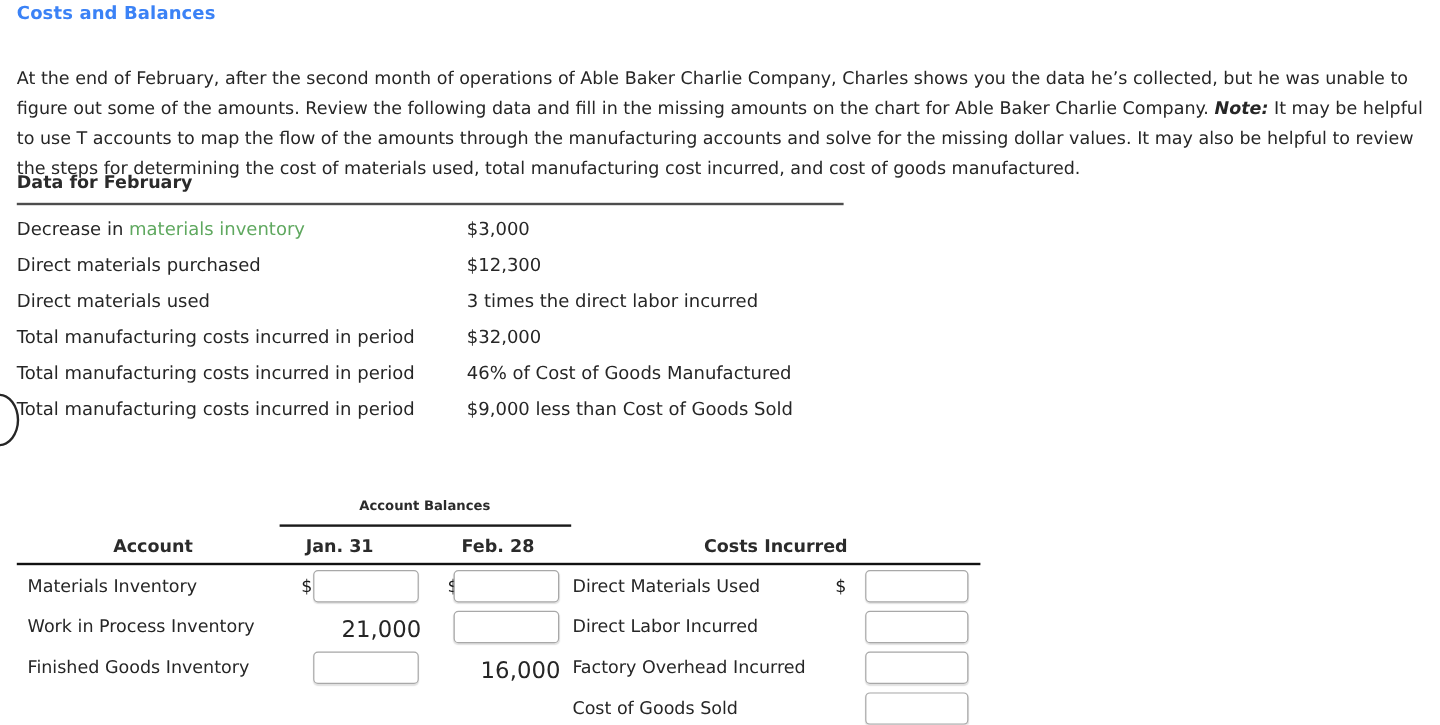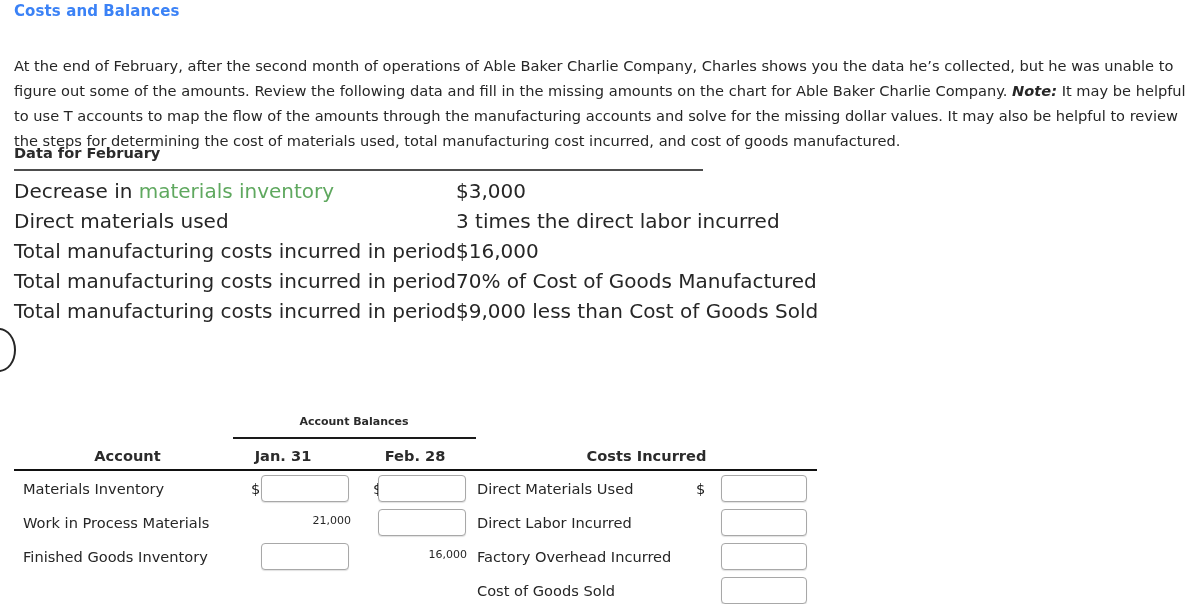--- a/index.html
+++ b/index.html
@@ -60,21 +60,21 @@
     background: #4d4d4d;
   }
   .data-table {
     position: absolute;
     left: 14px;
     top: 176px;
     width: 760px;
     border-collapse: collapse;
   }
   .data-table td {
-    font-size: 20px;
+    font-size: 15px;
     line-height: 17px;
     padding: 6.5px 0;
     color: #262626;
     vertical-align: top;
     white-space: nowrap;
   }
   .data-table td.label { width: 375px; }
   .green { color: #5fa85f; }
 
   
@@ -150,21 +150,21 @@
     left: 18px;
     font-size: 14.6px;
     color: #1a1a1a;
   }
   .cell-cost-val .money { left: -4px; }
 
   .plainval {
     position: absolute;
     top: 6px;
     right: 6px;
-    font-size: 11px;
+    font-size: 19px;
     color: #262626;
   }
   .cell-feb .plainval { right: 8px; }
   .cell-jan .plainval { right: 4px; }
 
   .inputbox {
     position: absolute;
     top: 1px;
     width: 88px;
     height: 27px;
@@ -209,30 +209,34 @@
 <div class="data-title">Data for February</div>
 <div class="data-rule"></div>
 
 <table class="data-table">
   <tbody>
     <tr>
       <td class="label"><span>Decrease in </span><span class="green">materials inventory</span></td>
       <td>$3,000</td>
     </tr>
     <tr>
+      <td class="label">Direct materials purchased</td>
+      <td>$12,300</td>
+    </tr>
+    <tr>
       <td class="label">Direct materials used</td>
       <td>3 times the direct labor incurred</td>
     </tr>
     <tr>
       <td class="label">Total manufacturing costs incurred in period</td>
-      <td>$16,000</td>
+      <td>$32,000</td>
     </tr>
     <tr>
       <td class="label">Total manufacturing costs incurred in period</td>
-      <td>70% of Cost of Goods Manufactured</td>
+      <td>46% of Cost of Goods Manufactured</td>
     </tr>
     <tr>
       <td class="label">Total manufacturing costs incurred in period</td>
       <td>$9,000 less than Cost of Goods Sold</td>
     </tr>
   </tbody>
 </table>
 
 <div class="arc-mark"></div>
 
@@ -256,21 +260,21 @@
     <input class="inputbox" type="text" style="">
   </div>
   <div class="cost-label">Direct Materials Used</div>
   <div class="cell-cost-val">
     <span class="money">$</span>
     <input class="inputbox" type="text" style="">
   </div>
 </div>
 
 <div class="brow r1">
-  <div class="acct-name green">Work in Process Materials</div>
+  <div class="acct-name green">Work in Process Inventory</div>
   <div class="cell-jan">
     <span class="plainval">21,000</span>
   </div>
   <div class="cell-feb">
     <input class="inputbox" type="text" style="">
   </div>
   <div class="cost-label">Direct Labor Incurred</div>
   <div class="cell-cost-val no-dollar">
     <input class="inputbox" type="text" style="">
   </div>

